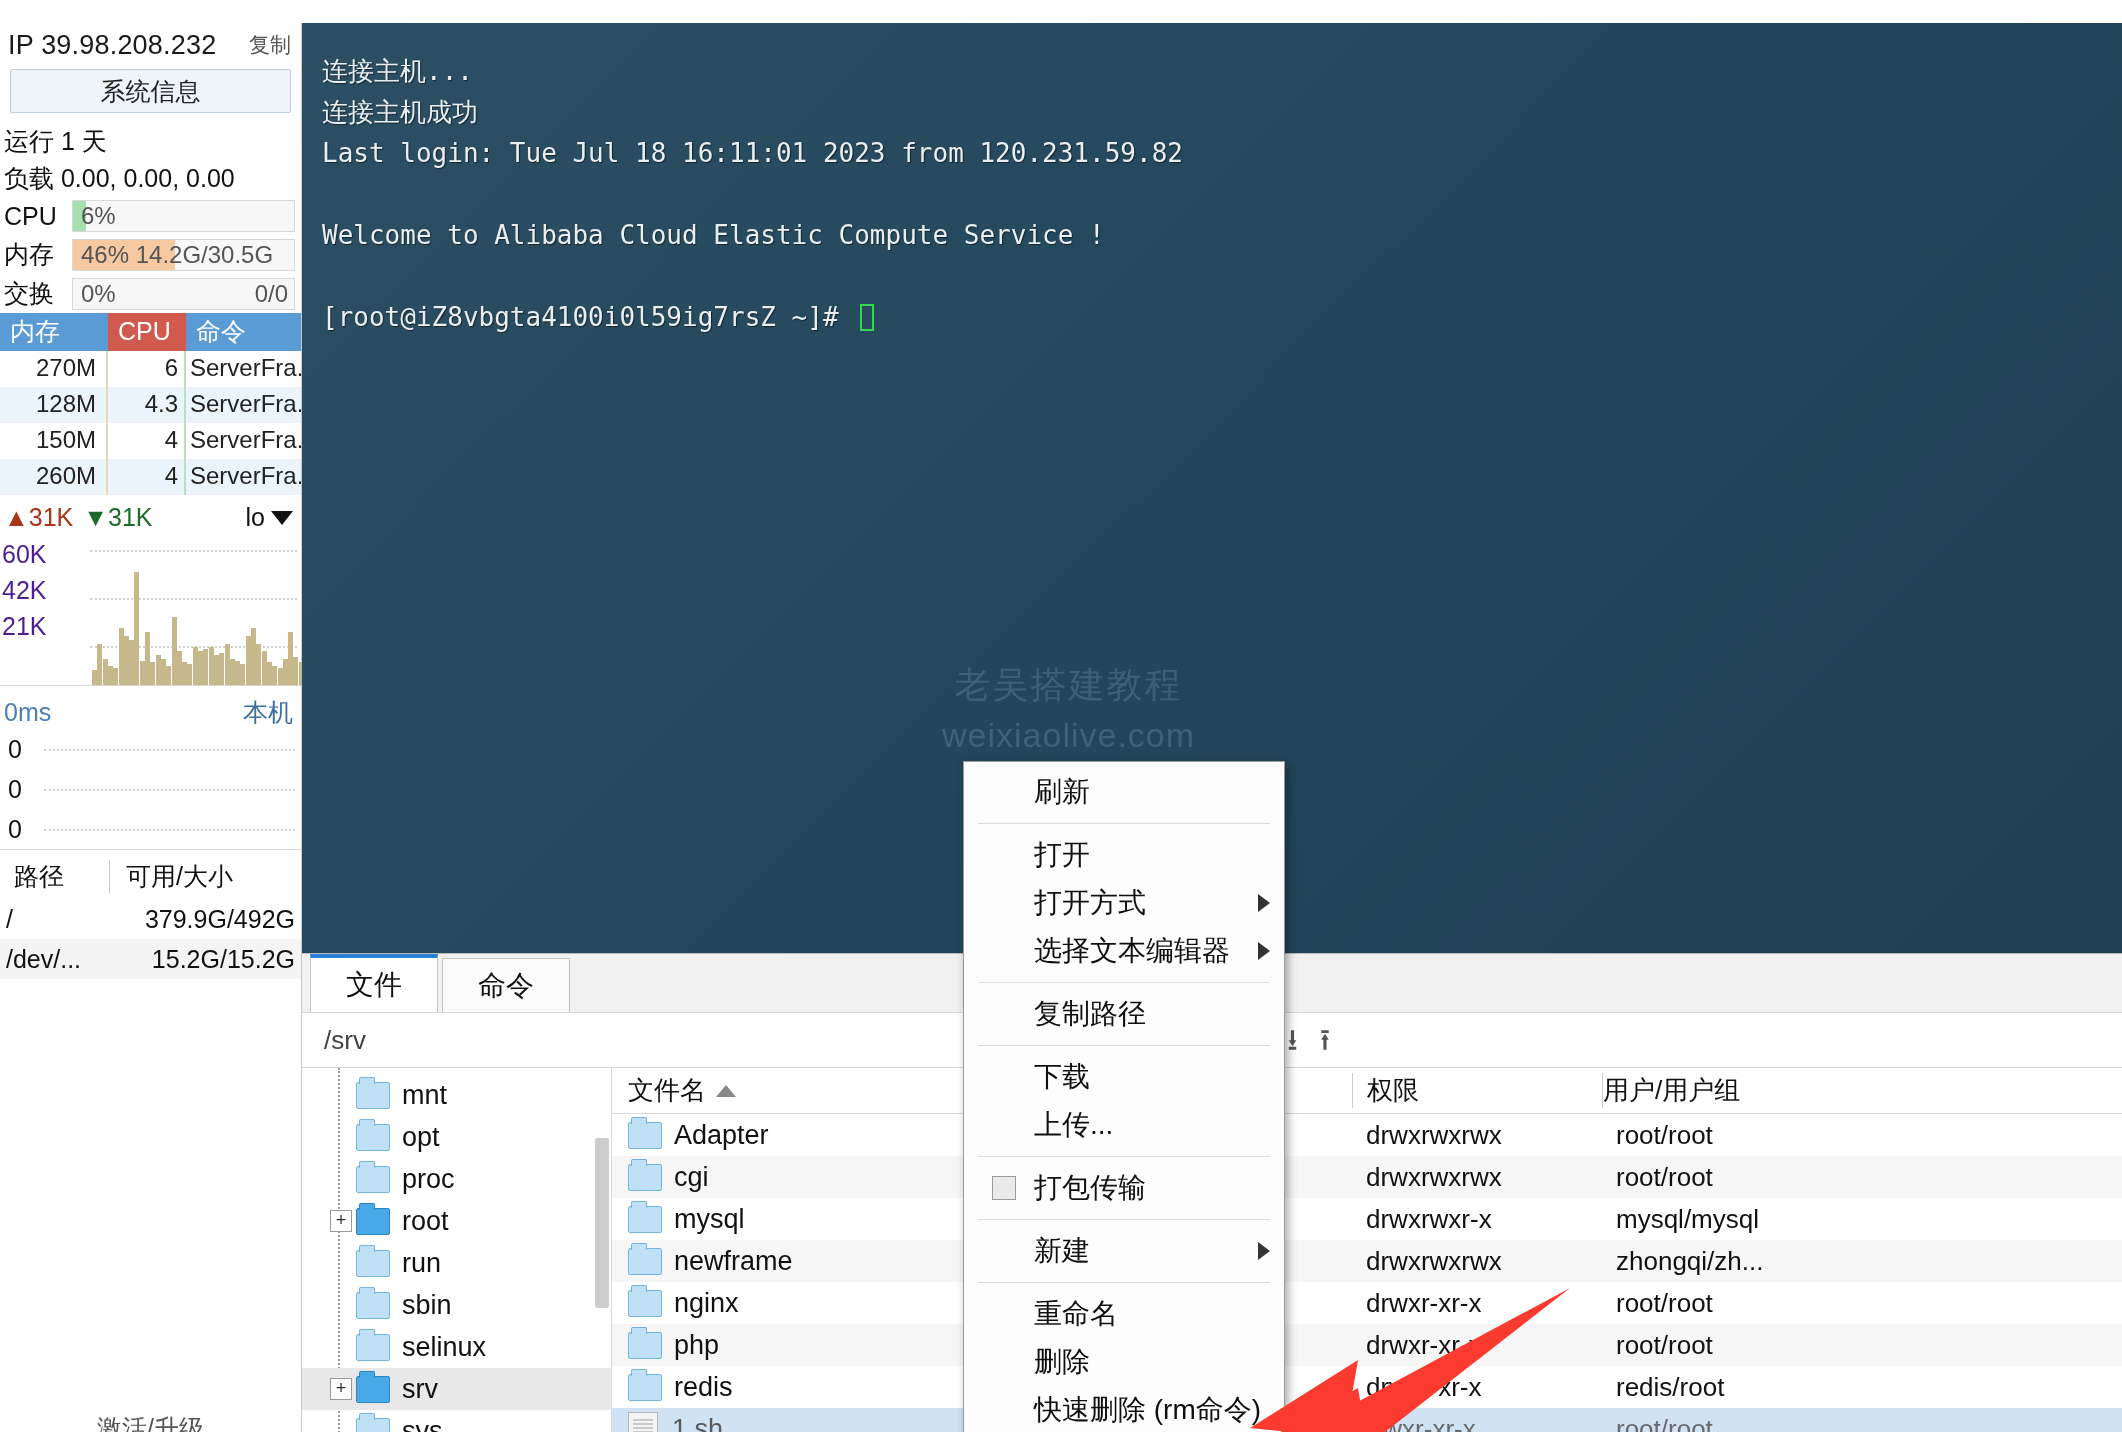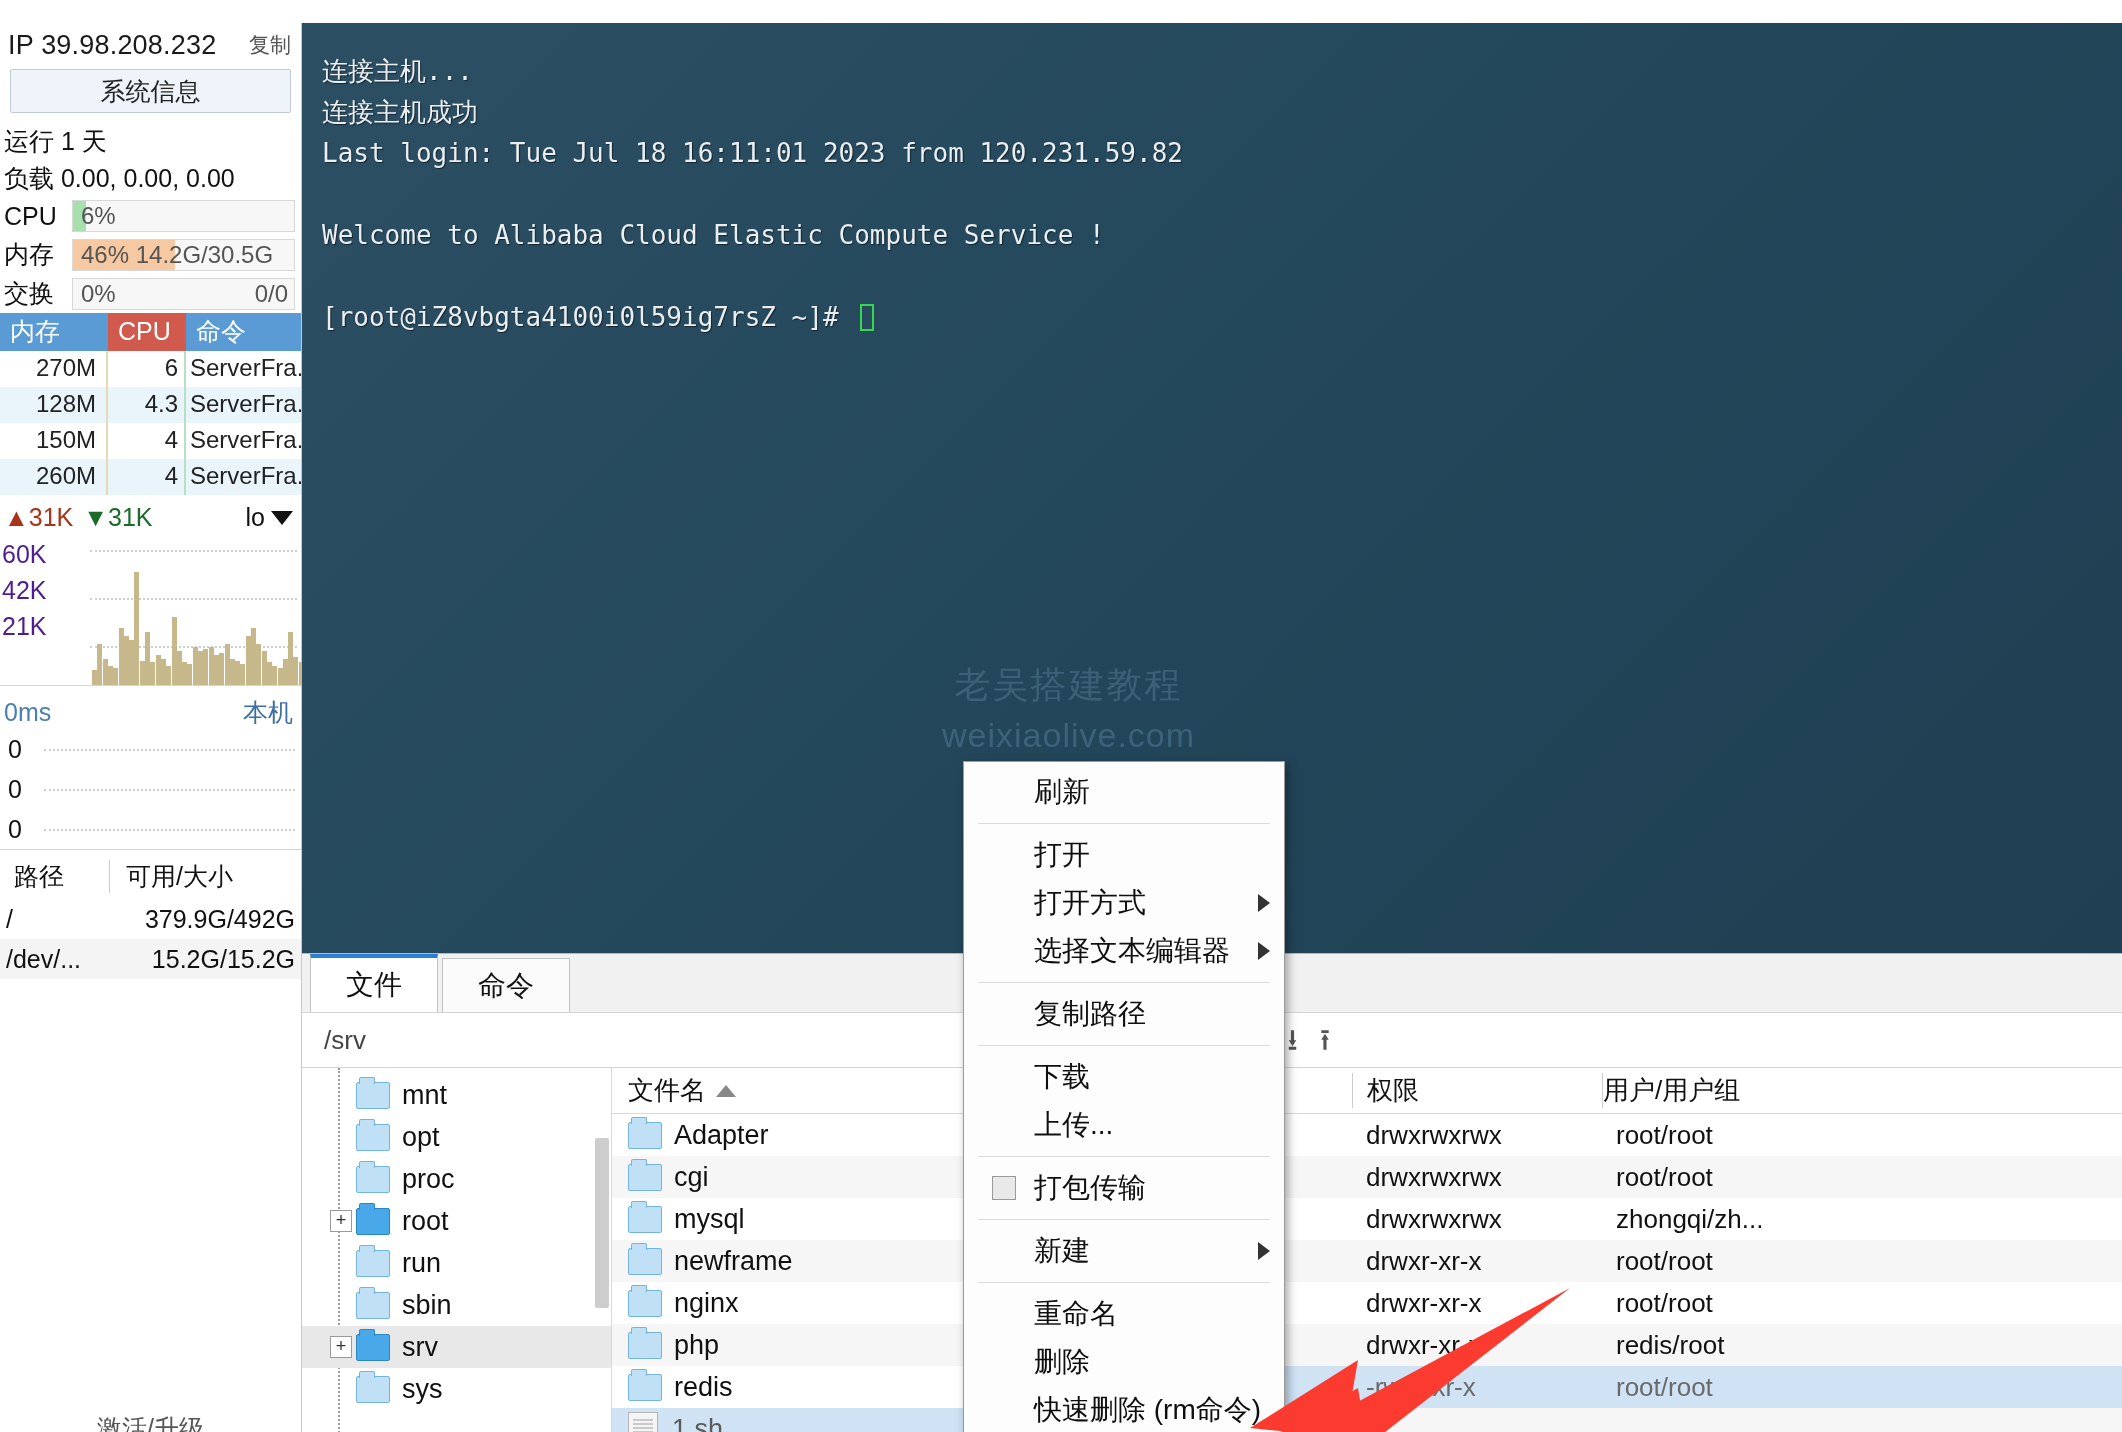--- a/index.html
+++ b/index.html
@@ -445,20 +445,25 @@
             <div class="tnode ">
      <span class="spacer"></span>
      <span class="folder "></span>
      <span>run</span>
    </div>
             <div class="tnode ">
      <span class="spacer"></span>
      <span class="folder "></span>
      <span>sbin</span>
    </div>
+            <div class="tnode ">
+     <span class="spacer"></span>
+     <span class="folder "></span>
+     <span>selinux</span>
+   </div>
             <div class="tnode sel">
      <span class="expander">+</span>
      <span class="folder open"></span>
      <span>srv</span>
    </div>
             <div class="tnode ">
      <span class="spacer"></span>
      <span class="folder "></span>
      <span>sys</span>
    </div>
@@ -525,20 +530,25 @@
      <div class="m-time">2018/11/16 15:29</div>
      <div class="m-perm">drwxrwxrwx</div>
      <div class="m-user">root/root</div>
    </div>
               <div class="mrow ">
      <div class="m-time">2019/01/08 09:11</div>
      <div class="m-perm">drwxrwxrwx</div>
      <div class="m-user">root/root</div>
    </div>
               <div class="mrow ">
+     <div class="m-time">2023/07/17 13:20</div>
+     <div class="m-perm">drwxrwxr-x</div>
+     <div class="m-user">mysql/mysql</div>
+   </div>
+              <div class="mrow ">
      <div class="m-time">2019/05/25 00:15</div>
      <div class="m-perm">drwxrwxrwx</div>
      <div class="m-user">zhongqi/zh...</div>
    </div>
               <div class="mrow ">
      <div class="m-time">2023/07/17 13:30</div>
      <div class="m-perm">drwxr-xr-x</div>
      <div class="m-user">root/root</div>
    </div>
               <div class="mrow ">

